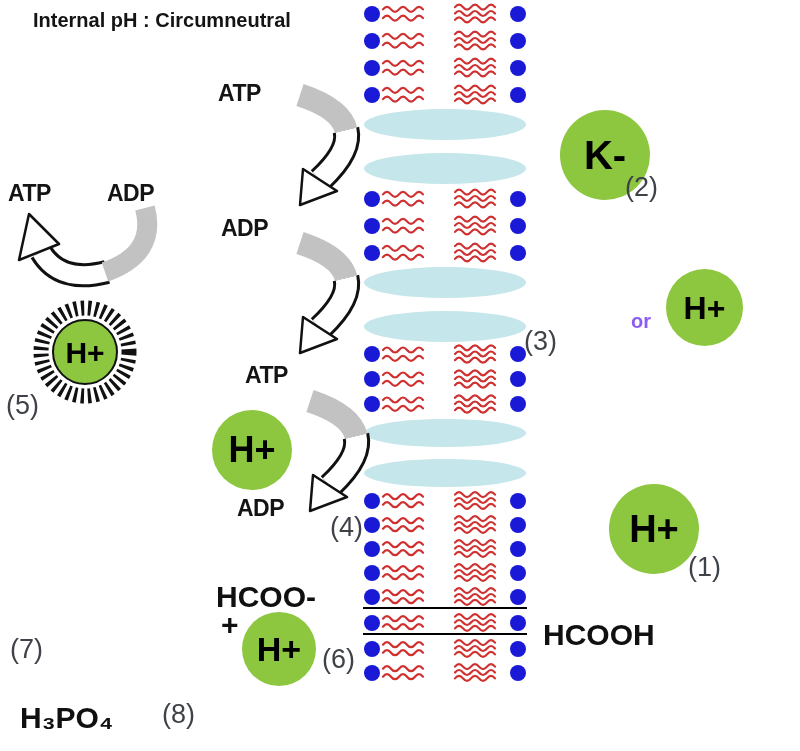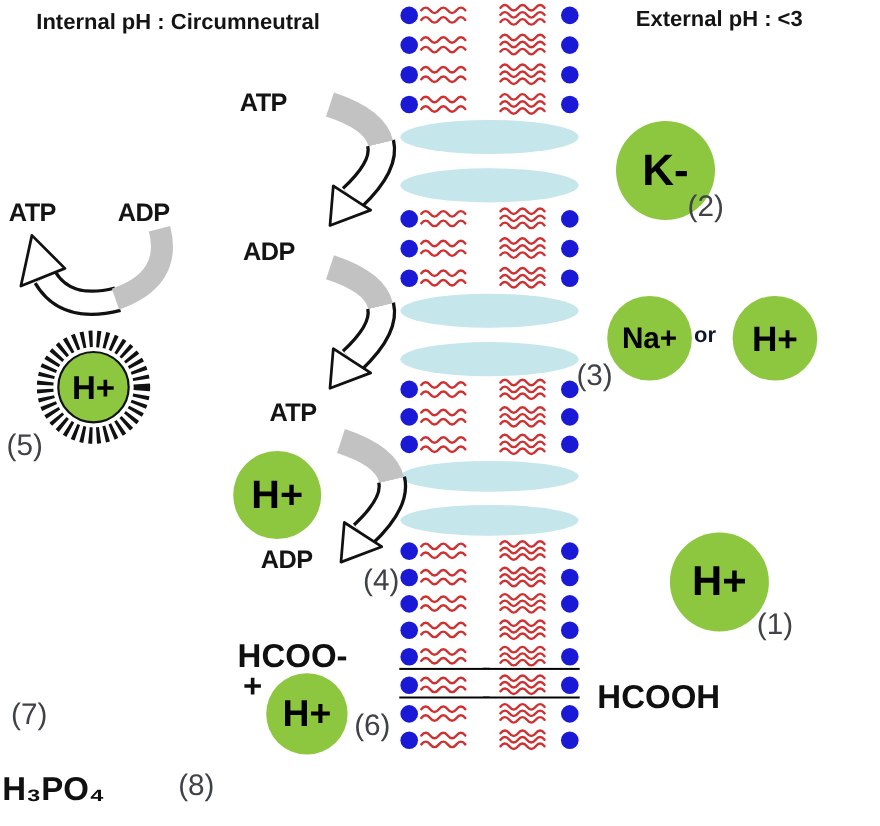--- a/index.html
+++ b/index.html
@@ -3,40 +3,39 @@
 <meta charset="utf-8">
 <style>
   html,body{margin:0;padding:0;background:#fff;}
   #stage{position:relative;width:800px;height:751px;background:#ffffff;overflow:hidden;
          font-family:"Liberation Sans", sans-serif;color:#1a1a1a;}
   .abs{position:absolute;}
   .hdr{font-size:20px;font-weight:700;color:#141414;white-space:nowrap;}
   .nuc{font-size:23px;font-weight:700;letter-spacing:-0.5px;color:#141414;}
   .num{font-size:27px;font-weight:400;color:#3f4248;white-space:nowrap;}
   .chem{font-size:30px;font-weight:700;color:#101010;white-space:nowrap;}
-  .or-lbl{font-size:20px;font-weight:700;color:#0f172a;}
+  .or-lbl{font-size:20px;font-weight:700;color:#8b5cf6;margin-top:16px;}
   .ion{border-radius:50%;background:#8DC63F;display:flex;align-items:center;justify-content:center;
        font-weight:800;color:#000;z-index:3;line-height:1;}
   #membrane{position:absolute;left:363px;top:0;width:164px;height:685px;z-index:1;}
   .lipid-row{display:flex;gap:6px;}
   .tile{background:#fff;display:flex;align-items:center;flex:0 0 auto;overflow:hidden;}
   .tile.tl{width:76px;}
   .tile.tr{width:82px;justify-content:flex-end;}
   .lipid-row.seam{border-bottom:2px solid #000;}
   .head{width:16px;height:16px;border-radius:50%;background:#1A1AD6;flex:0 0 auto;margin:0 1px;}
   .protein{width:162px;border-radius:50%;background:#C5E6EA;margin-left:1px;}
   svg.arrow{position:absolute;z-index:2;overflow:visible;}
 </style>
 </head>
 <body>
 
 <div id="stage">
 
   <div class="abs hdr" style="left:33px;top:9px">Internal pH : Circumneutral</div>
-  <div class="abs hdr" style="left:578px;top:7px">External pH : &lt;3</div>
 
   <div id="membrane">
       <div class="lipid-row" style="height:23px;margin-top:2px">
         <div class="tile tl">
           <span class="head"></span>
           <svg width="52" height="23" viewBox="0 0 52 23">
             <path d="M2 7.4 q4 -5 8 0 t8 0 t8 0 t8 0 t8 0" fill="none" stroke="#D03030" stroke-width="2.2" stroke-linecap="round"></path>
             <path d="M2 16.1 q4 -5 8 0 t8 0 t8 0 t8 0 t8 0" fill="none" stroke="#D03030" stroke-width="2.2" stroke-linecap="round"></path>
           </svg>
         </div>
@@ -392,23 +391,20 @@
     <circle cx="72" cy="64" r="32" fill="#8DC63F" stroke="#111" stroke-width="2"></circle>
     <text x="72" y="64" dy="0.36em" text-anchor="middle" font-size="30" font-weight="bold" fill="#000">H+</text>
   </svg>
   <div class="abs num" style="left:6px;top:390px;z-index:4">(5)</div>
 
   <div class="abs ion" style="left:560px;top:110px;width:90px;height:90px;font-size:40px">
     <span>K-</span>
   </div>
   <div class="abs num" style="left:625px;top:172px;z-index:4">(2)</div>
 
-  <div class="abs ion" style="left:552px;top:269px;width:77px;height:77px;font-size:27px">
-    <span>Na+</span>
-  </div>
   <div class="abs or-lbl" style="left:631px;top:294px">or</div>
   <div class="abs ion" style="left:666px;top:269px;width:77px;height:77px;font-size:32px">
     <span>H+</span>
   </div>
   <div class="abs num" style="left:524px;top:326px;z-index:4">(3)</div>
 
   <div class="abs ion" style="left:212px;top:410px;width:80px;height:80px;font-size:36px">
     <span>H+</span>
   </div>
   <div class="abs num" style="left:330px;top:512px;z-index:4">(4)</div>
@@ -420,16 +416,16 @@
 
   <div class="abs chem" style="left:216px;top:580px">HCOO-</div>
   <div class="abs chem" style="left:221px;top:608px">+</div>
   <div class="abs ion" style="left:242px;top:612px;width:74px;height:74px;font-size:34px">
     <span>H+</span>
   </div>
   <div class="abs num" style="left:322px;top:644px;z-index:4">(6)</div>
   <div class="abs chem" style="left:543px;top:618px">HCOOH</div>
 
   <div class="abs num" style="left:10px;top:634px">(7)</div>
-  <div class="abs chem" style="left:2px;top:701px">H₃PO₄</div>
+  <div class="abs chem" style="left:20px;top:701px">H₃PO₄</div>
   <div class="abs num" style="left:162px;top:699px">(8)</div>
 
 </div>
 
 </body></html>

